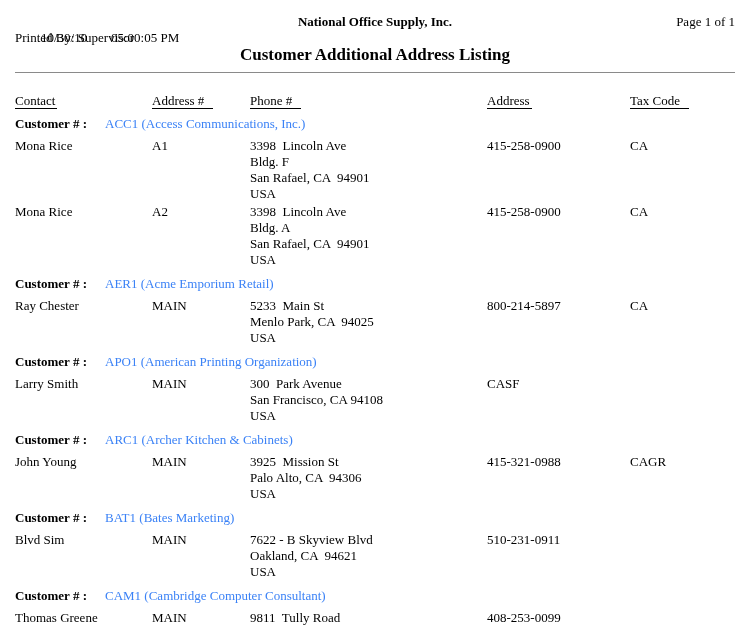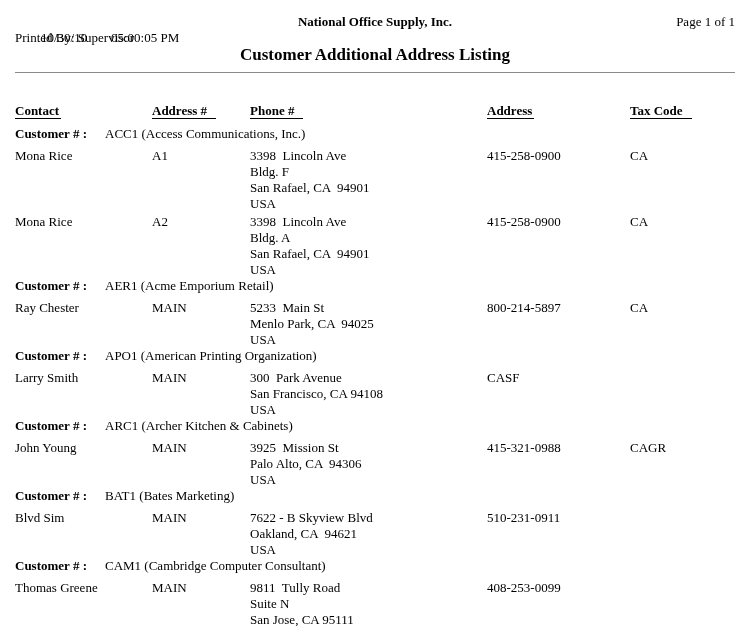--- a/index.html
+++ b/index.html
@@ -24,28 +24,28 @@
   .company { font-weight: bold; height: 16px; }
   .title { font-weight: bold; font-size: 17px; line-height: 21px; margin-top: 14px; white-space: nowrap; }
   .hdr-right { text-align: right; }
   .rule { border-top: 1px solid #8a8a8a; margin-top: 7px; height: 0; }
   
   .grid-row {
     display: grid;
     grid-template-columns: 137px 98px 237px 143px 1fr;
     align-items: start;
   }
-  .col-headers { margin-top: 30px; font-weight: bold; }
+  .col-headers { margin-top: 20px; font-weight: normal; }
   .u { border-bottom: 1px solid #000; padding-right: 2px; display: inline-block; line-height: 15px; }
   .u-ext { padding-right: 9px; }
   
-  .customer-row { margin-top: 0; height: 16px; }
+  .customer-row { margin-top: 8px; height: 16px; }
   .body > .customer-row:first-child { margin-top: 7px; }
   .cust-label { display: inline-block; width: 90px; font-weight: bold; }
-  .cust-value { color: #000000; text-decoration: none; cursor: pointer; }
+  .cust-value { color: #3b82f6; text-decoration: none; cursor: pointer; }
   
   .contact-row { margin-top: 2px; }
   .contact-row.first { margin-top: 6px; }
   .cell { white-space: pre; }
 </style>
 </head>
 <body>
 
 <div class="page">
 

